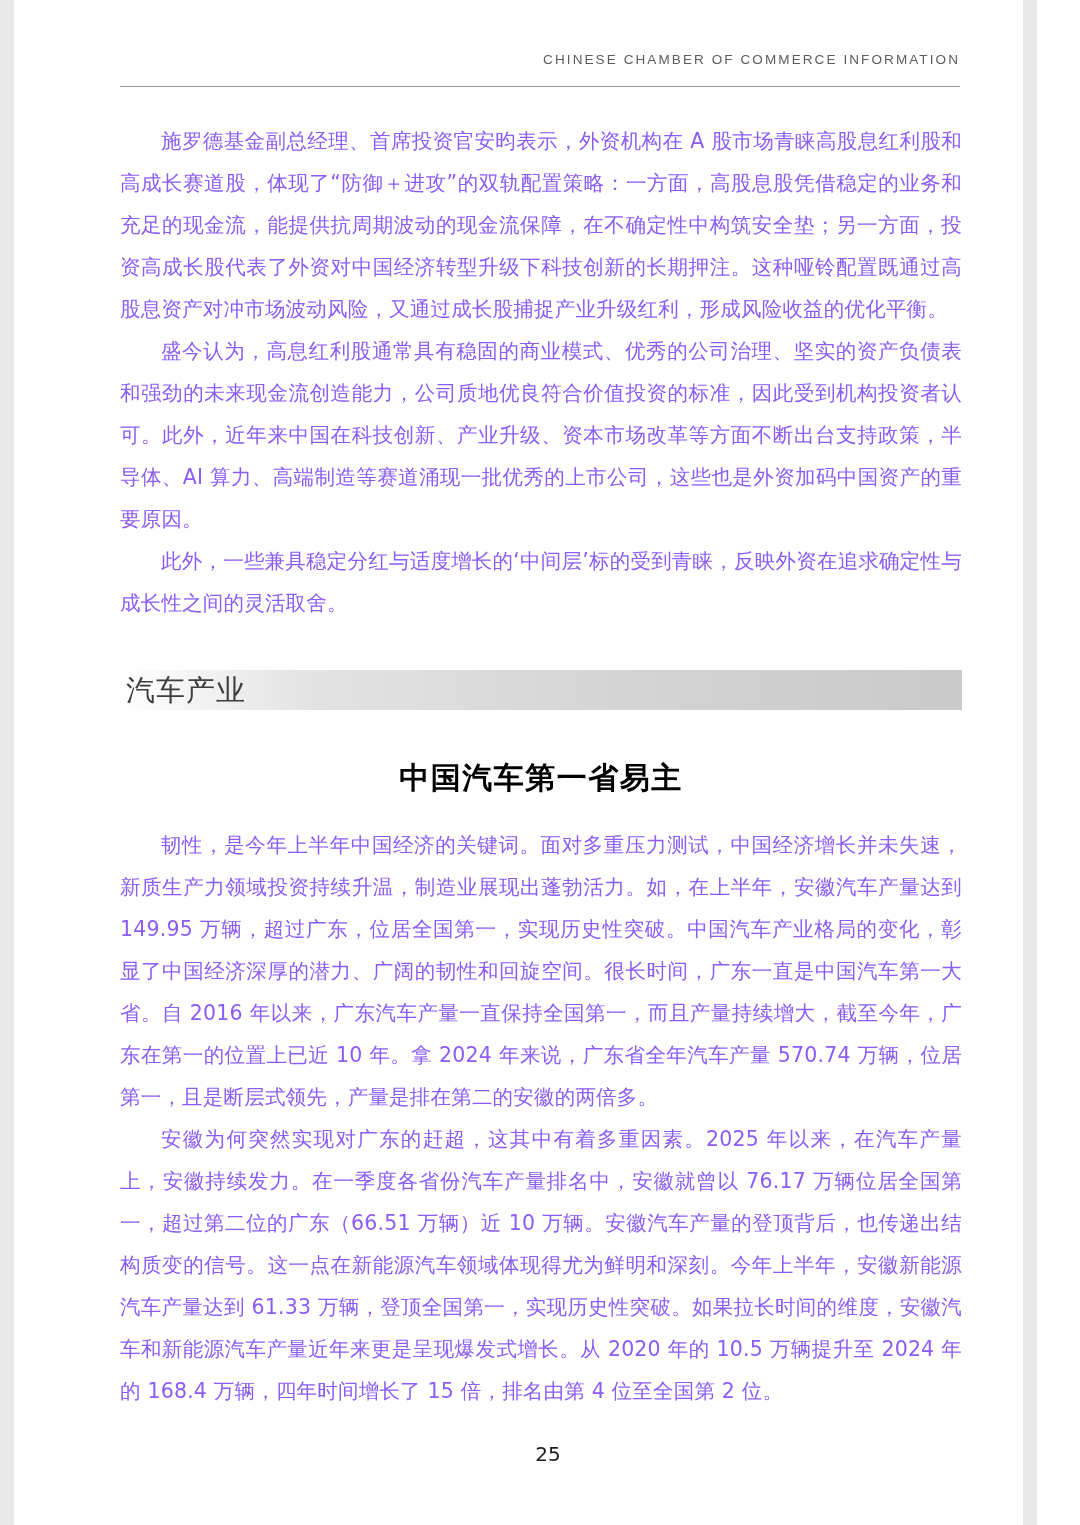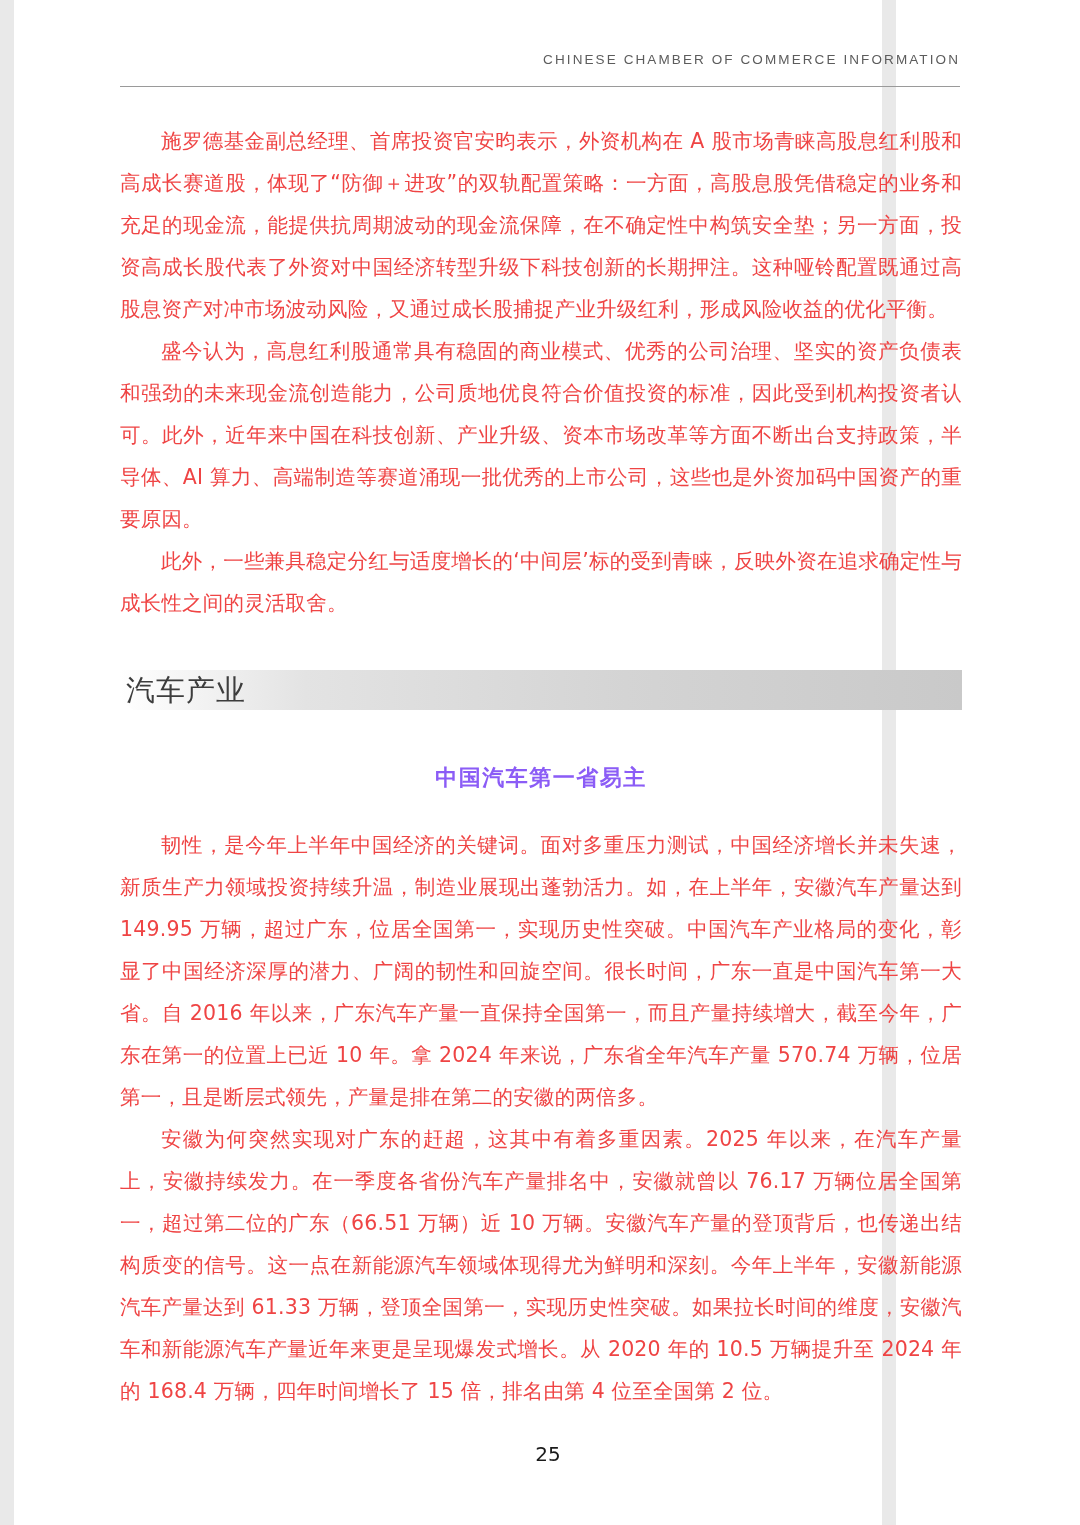--- a/index.html
+++ b/index.html
@@ -10,21 +10,21 @@
     width: 1080px;
     height: 1525px;
     background: #ffffff;
     font-family: "Liberation Sans", sans-serif;
     color: #000000;
     position: relative;
     overflow: hidden;
   }
   .page {
     position: relative;
-    width: 896px;
+    width: 1037px;
     height: 1525px;
     box-sizing: border-box;
   }
   
   .edge-rule-left {
     position: absolute;
     left: 0;
     top: 0;
     width: 14px;
     height: 1525px;
@@ -72,21 +72,21 @@
     width: 842px;
   }
   p.body-text {
     margin: 0 0 0 0;
     font-family: "DejaVu Sans", sans-serif;
     font-size: 20.5px;
     line-height: 42px;
     text-align: justify;
     text-justify: inter-ideograph;
     text-indent: 2em;
-    color: #ef4444;
+    color: #8b5cf6;
     letter-spacing: 0.2px;
   }
   p.body-text + p.body-text {
     margin-top: 0px;
   }
   .source-line {
     margin-top: 0px;
     font-family: "DejaVu Sans", sans-serif;
     font-size: 20.5px;
     line-height: 42px;
@@ -118,23 +118,23 @@
     line-height: 44px;
     color: #3d3d3d;
     letter-spacing: 1px;
   }
   .article-title {
     margin-top: 42px;
     margin-bottom: 26px;
     text-align: center;
     font-family: "DejaVu Sans", sans-serif;
     font-weight: bold;
-    font-size: 22px;
+    font-size: 30px;
     line-height: 40px;
-    color: #8b5cf6;
+    color: #000000;
     letter-spacing: 1.5px;
   }
   
   .page-number {
     position: absolute;
     left: 0;
     width: 1080px;
     top: 1442px;
     text-align: center;
     font-family: "DejaVu Sans", sans-serif;

